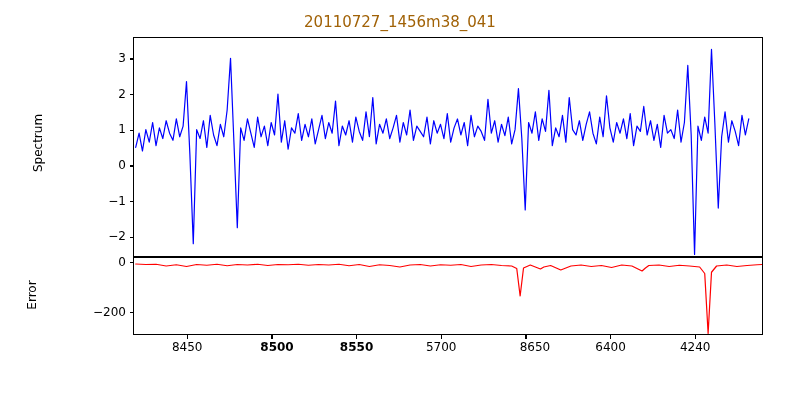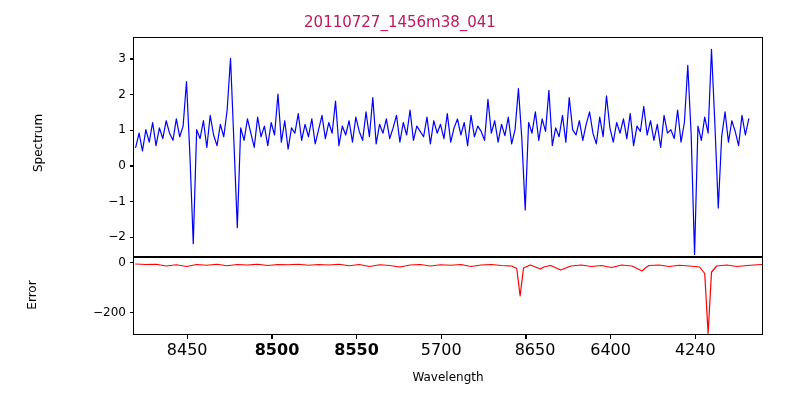--- a/index.html
+++ b/index.html
@@ -20,21 +20,21 @@
     height: 400px;
     background: #ffffff;
   }
   #figure-title {
     position: absolute;
     left: 0;
     top: 13px;
     width: 800px;
     text-align: center;
     font-size: 15px;
-    color: #be185d;
+    color: #a16207;
     letter-spacing: 0px;
   }
   .axes {
     position: absolute;
     box-sizing: border-box;
     border: 1.3px solid #000000;
     background: #ffffff;
     overflow: hidden;
   }
   #axes-spectrum {
@@ -96,21 +96,21 @@
     left: 60px;
     width: 66px;
     height: 14px;
   }
   .xtick-label {
     position: absolute;
     top: 340px;
     width: 70px;
     margin-left: -35px;
     text-align: center;
-    font-size: 16px;
+    font-size: 12px;
     color: #000000;
   }
   .tickmark-y {
     position: absolute;
     width: 3.5px;
     height: 1.3px;
     background: #000000;
   }
   .tickmark-x {
     position: absolute;
@@ -121,21 +121,20 @@
 </style>
 </head>
 <body>
 
 <div id="figure">
 
   <div id="figure-title">20110727_1456m38_041</div>
 
   <div class="ylabel" id="ylabel-spectrum">Spectrum</div>
   <div class="ylabel" id="ylabel-error">Error</div>
-  <div id="xlabel">Wavelength</div>
 
   <div id="ytick-layer-spectrum">
       <div class="tickmark-y" style="left: 129.5px; top: 58.457px;"></div>
       <div class="ytick-wrap" style="top: 51.107px;">
         <div class="ytick-label">3</div>
       </div>
       <div class="tickmark-y" style="left: 129.5px; top: 94.1134px;"></div>
       <div class="ytick-wrap" style="top: 86.7634px;">
         <div class="ytick-label">2</div>
       </div>

